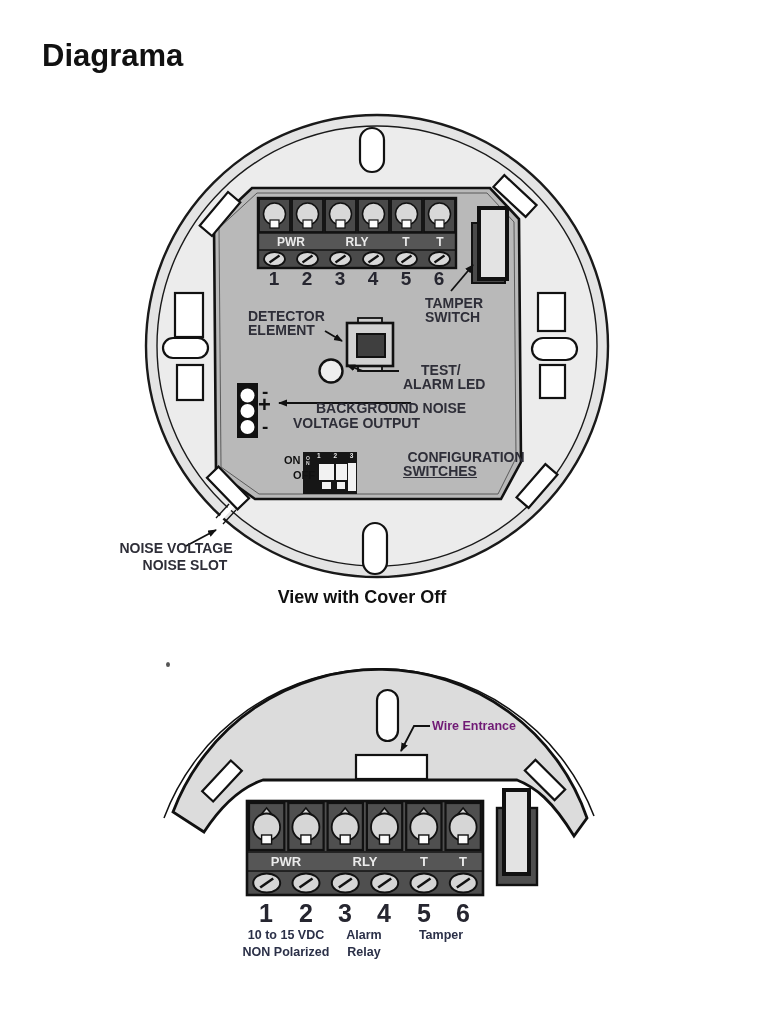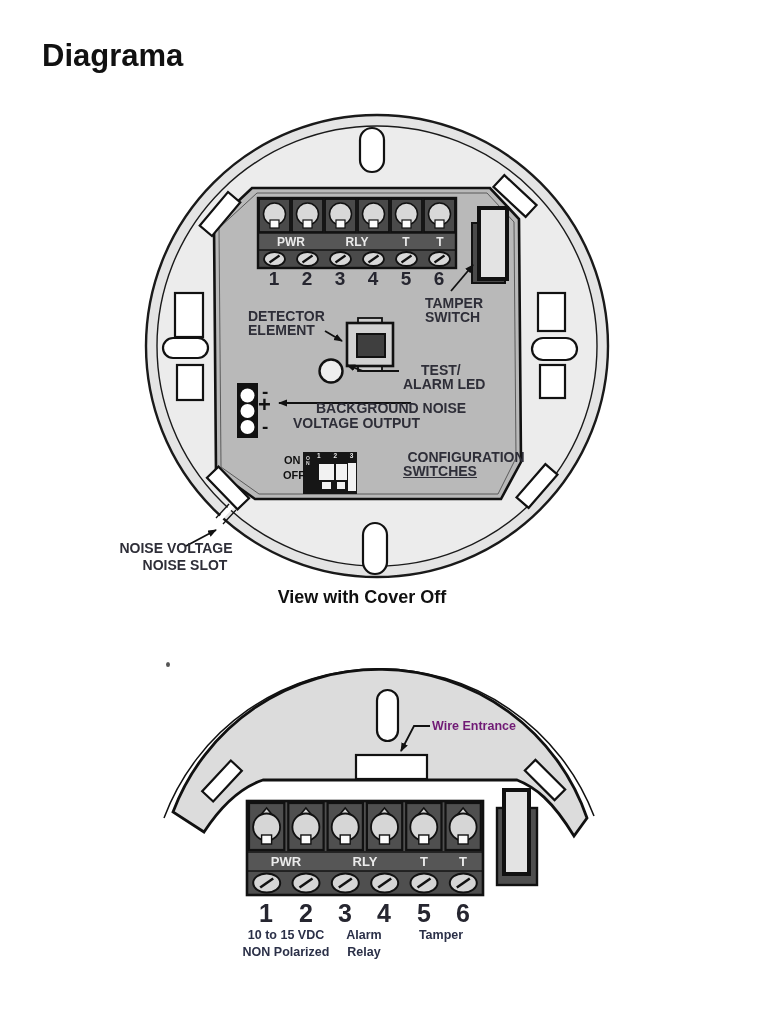--- a/index.html
+++ b/index.html
@@ -185,21 +185,21 @@
 <div class="lbl ctr" style="left:466px;top:450px;">CONFIGURATION</div>
 <div class="lbl ctr" style="left:440px;top:464px;text-decoration:underline;">SWITCHES</div>
 <div class="lbl ctr" style="left:176px;top:541px;">NOISE VOLTAGE</div>
 <div class="lbl ctr" style="left:185px;top:558px;">NOISE SLOT</div>
 
 <div class="sign" style="left:262px;top:382px;font-size:19px;">-</div>
 <div class="sign" style="left:258px;top:394px;font-size:22px;">+</div>
 <div class="sign" style="left:262px;top:417px;font-size:19px;">-</div>
 
 <div class="dipside" style="left:284px;top:455px;">ON</div>
-<div class="dipside" style="left:283px;top:470px;">OFF</div>
+<div class="dipside" style="left:293px;top:470px;">OFF</div>
 <div class="dipnums">1 2 3</div>
 <div class="dipon">ON</div>
 
 <div class="bandlbl" style="left:291px;">PWR</div>
 <div class="bandlbl" style="left:357px;">RLY</div>
 <div class="bandlbl" style="left:406px;">T</div>
 <div class="bandlbl" style="left:440px;">T</div>
 <div class="numT" style="left:274px;">1</div>
 <div class="numT" style="left:307px;">2</div>
 <div class="numT" style="left:340px;">3</div>

